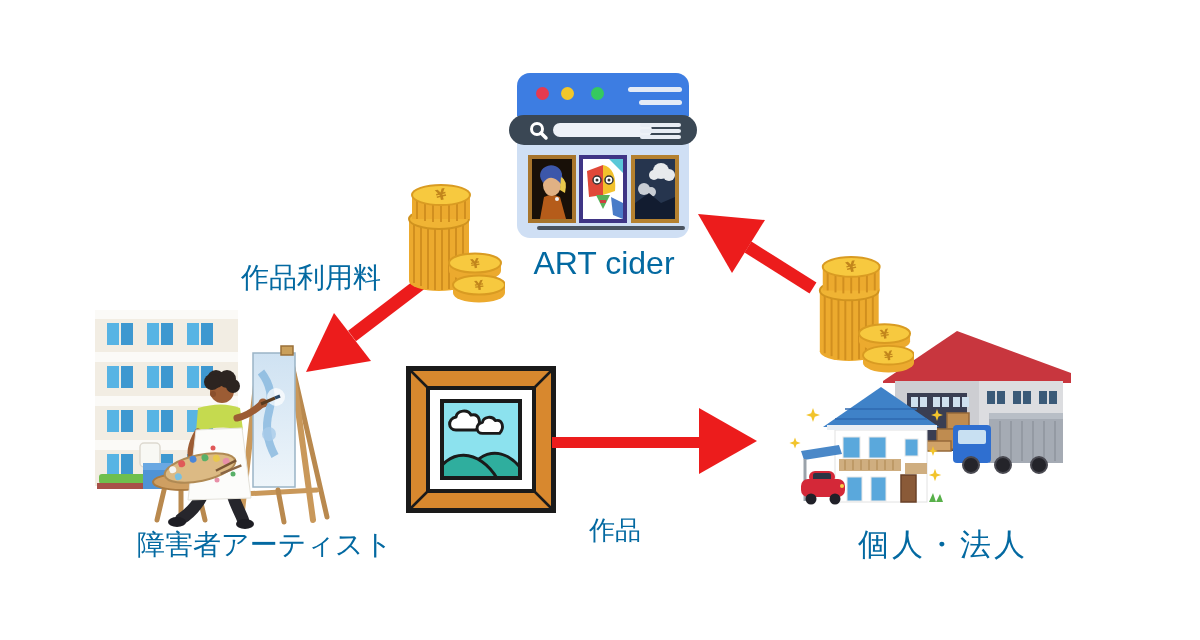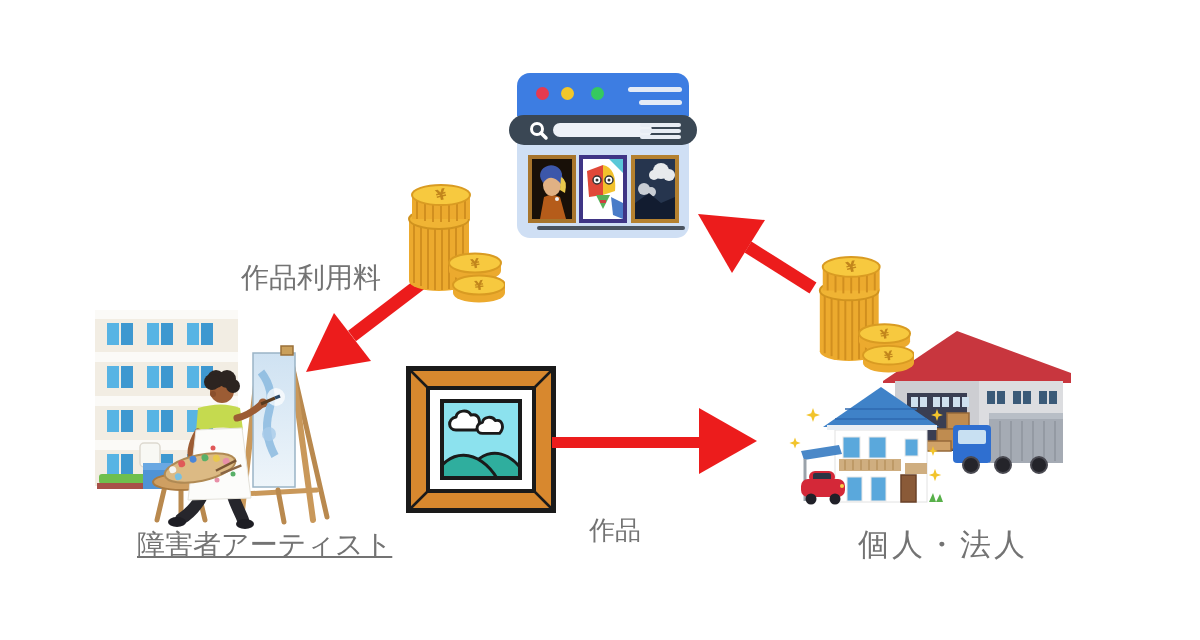--- a/index.html
+++ b/index.html
@@ -1,20 +1,20 @@
 <!DOCTYPE html>
 <html><head>
 <meta charset="utf-8">
 <style>
   * { margin:0; padding:0; box-sizing:border-box; }
   html,body { background:#ffffff; }
   body { font-family:"Liberation Sans","DejaVu Sans",sans-serif; color:#1a1a1a; }
   .canvas { position:relative; width:1200px; height:640px; background:#ffffff; overflow:hidden; }
   .abs { position:absolute; }
-  .label { position:absolute; color:#737373; white-space:nowrap; line-height:1.15; }
+  .label { position:absolute; color:#0369a1; white-space:nowrap; line-height:1.15; }
 
   
   .browser { left:517px; top:73px; width:172px; height:165px; }
   .b-win { position:absolute; inset:0; border-radius:13px; background:#cfdff4; }
   .b-header { position:absolute; left:0; right:0; top:0; height:43px; background:#3d7de2; border-radius:13px 13px 0 0; }
   .dot { position:absolute; width:13px; height:13px; border-radius:50%; top:14px; }
   .dot.r { left:19px;  background:#e63a4f; }
   .dot.y { left:44px;  background:#f2c72a; }
   .dot.g { left:74px;  background:#35c95f; }
   .h-line { position:absolute; height:5px; border-radius:3px; background:#e4ebf6; }
@@ -27,21 +27,21 @@
   .b-body { position:absolute; left:0; right:0; top:72px; bottom:0; }
   .art { position:absolute; top:10px; width:48px; height:68px; }
   .art.a1 { left:11px; } .art.a2 { left:62px; } .art.a3 { left:114px; }
   .b-divider { position:absolute; left:20px; bottom:8px; width:148px; height:4px; border-radius:2px; background:#4a5460; }
 
   
   .lbl-artcider   { left:494px; top:245px; width:220px; text-align:center; font-size:32px; }
   .lbl-usagefee   { left:241px; top:262px; font-size:28px; }
   .lbl-monthlyfee { left:902px; top:270px; font-size:27px; }
   .lbl-work       { left:589px; top:516px; font-size:26px; }
-  .lbl-artist     { left:137px; top:529px; font-size:28px;text-decoration:underline; }
+  .lbl-artist     { left:137px; top:529px; font-size:28px; }
   .lbl-customer   { left:858px; top:527px; font-size:31px; letter-spacing:3px;text-align:center; }
 
   svg text { font-family:"DejaVu Sans","Liberation Sans",sans-serif; }
 </style>
 </head>
 <body>
 
 <div class="canvas">
 
   <svg style="position:absolute;width:0;height:0" aria-hidden="true">
@@ -371,17 +371,18 @@
   </svg>
 
   <svg class="abs" style="left:399px;top:179px" width="106" height="128" viewBox="0 0 106 128">
     <use href="#coin-stack-shape"></use>
   </svg>
   <svg class="abs" style="left:810px;top:251px" width="104" height="126" viewBox="0 0 106 128">
     <use href="#coin-stack-shape"></use>
   </svg>
 
   <div class="label lbl-usagefee">作品利用料</div>
+  <div class="label lbl-artcider">ART cider</div>
   <div class="label lbl-work">作品</div>
   <div class="label lbl-artist">障害者アーティスト</div>
   <div class="label lbl-customer">個人・法人</div>
 
 </div>
 
 </body></html>

